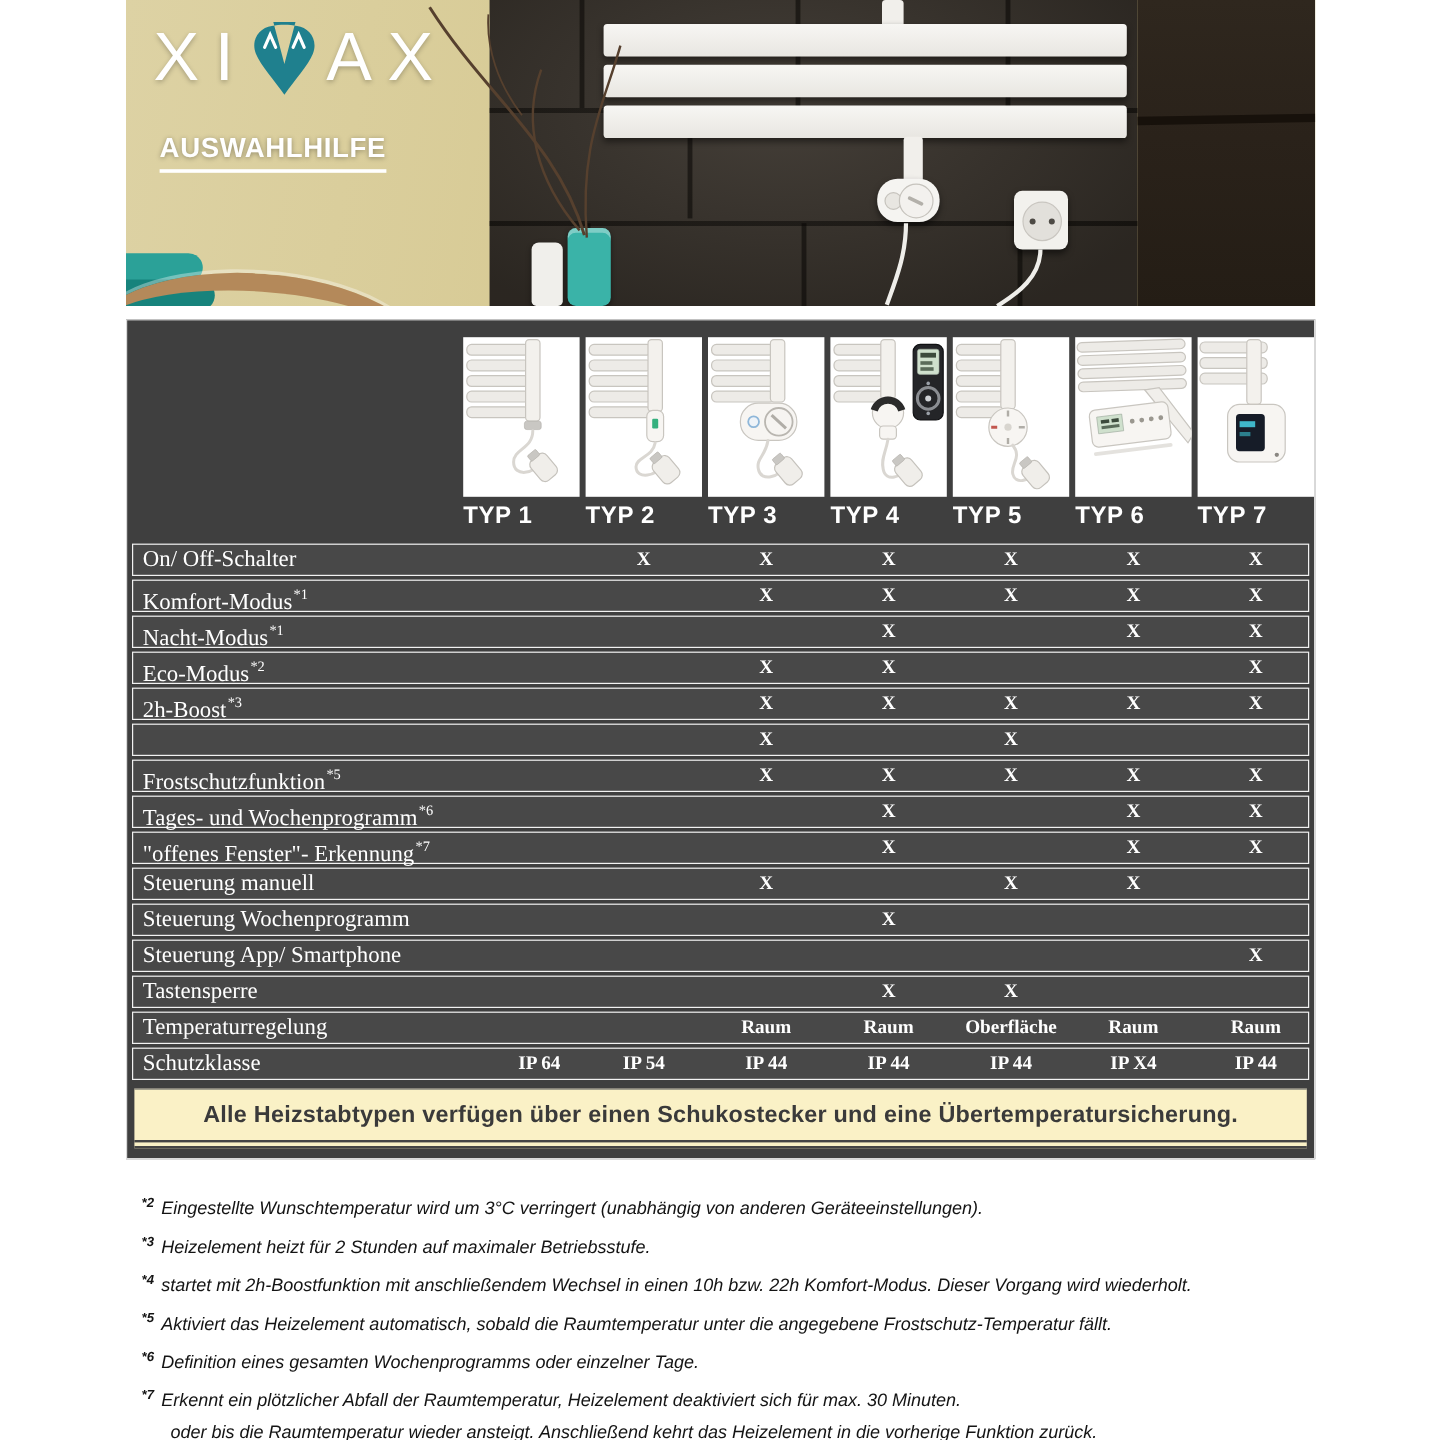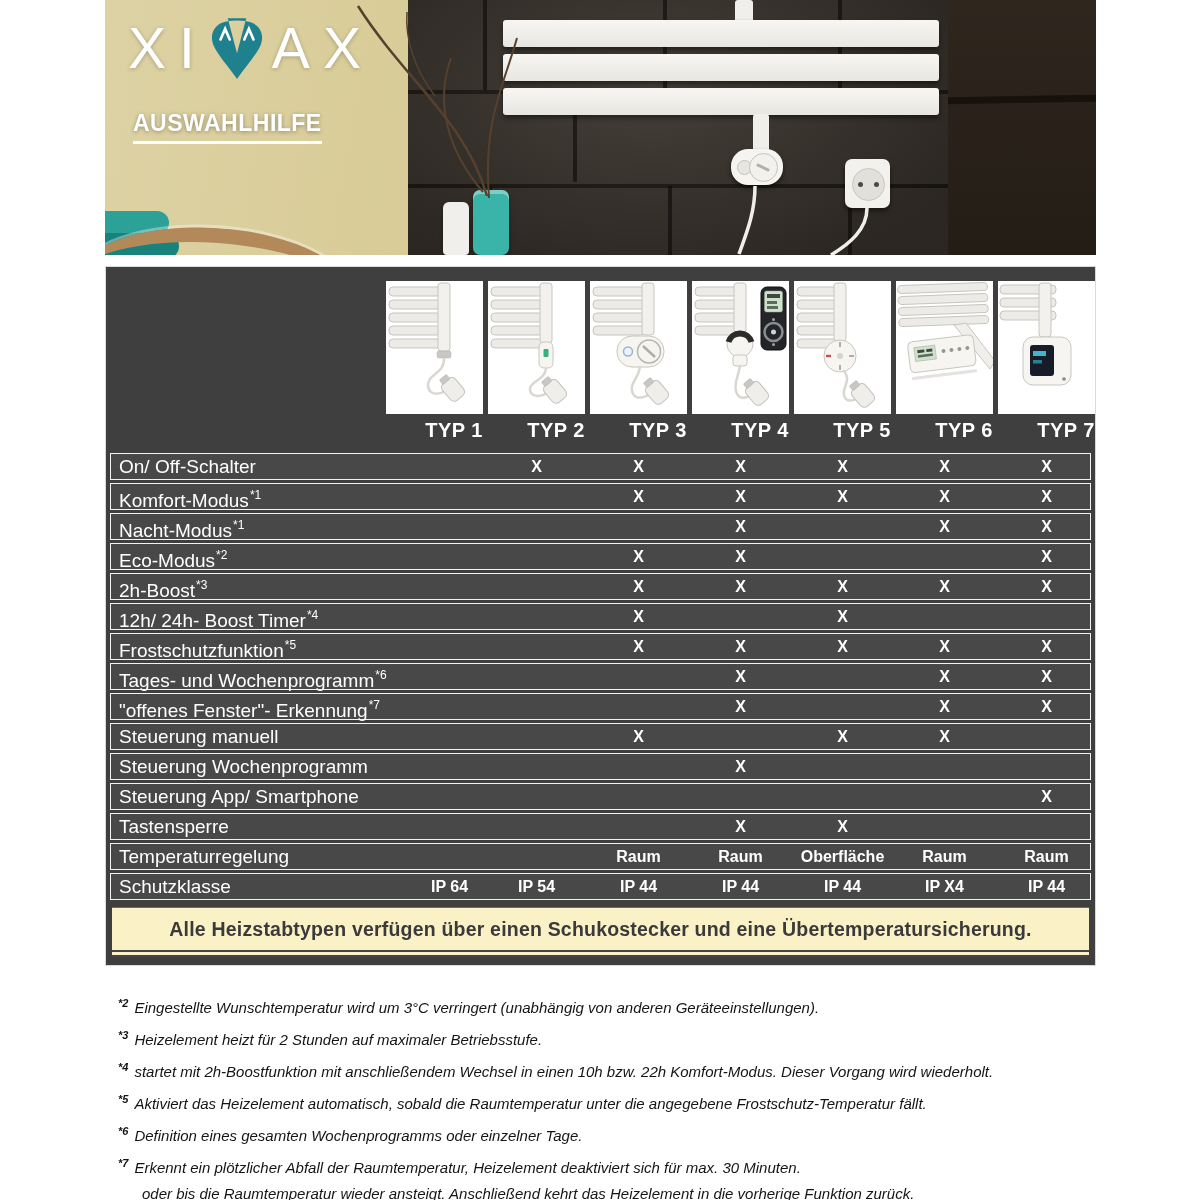--- a/index.html
+++ b/index.html
@@ -55,23 +55,23 @@
     letter-spacing:0.5px;border-bottom:3px solid #fff;padding-bottom:4px;
     text-shadow:0 1px 4px rgba(0,0,0,0.35);}
   .photo-title{position:absolute;left:30px;top:148px;color:#fff;font-size:29px;font-weight:800;
     line-height:37px;letter-spacing:0.5px;text-shadow:0 1px 5px rgba(0,0,0,0.4);}
 
   
   .panel{position:absolute;left:105px;top:266px;width:991px;height:700px;background:#3f3f3f;
     border:1px solid #d9d9d9;box-sizing:border-box;}
   .panel-inner{position:absolute;left:4px;top:4px;right:4px;bottom:4px;}
   .product-box{position:absolute;top:10px;width:97px;height:133px;background:#ffffff;}
-  .typ-label{position:absolute;top:148px;width:97px;text-align:right;color:#fff;
+  .typ-label{position:absolute;top:148px;width:97px;text-align:left;color:#fff;
     font-size:20px;font-weight:800;letter-spacing:0.5px;}
-  .rows{position:absolute;left:0;top:182px;right:0;}
+  .rows{position:absolute;left:0;top:182px;right:0;font-family:Liberation Serif, serif;}
   .feature-row{position:relative;height:27px;margin-bottom:3px;background:#484848;
     border:1px solid #f2f2f2;box-sizing:border-box;}
   .row-label{position:absolute;left:8px;top:0;line-height:25px;color:#fff;font-size:19px;white-space:nowrap;}
   .row-label sup{font-size:12px;position:relative;top:-1px;left:1px;}
   .cell{position:absolute;top:0;width:97px;line-height:25px;text-align:center;color:#fff;
     font-size:16px;font-weight:700;}
   .banner{position:absolute;left:2px;right:2px;top:636px;height:50px;background:#faf1c6;
     border-top:1px solid #6b6b6b;border-bottom:7px double #454545;box-sizing:border-box;
     display:flex;align-items:center;justify-content:center;}
   .banner-text{color:#3a3a3a;font-size:19.5px;font-weight:700;letter-spacing:0.2px;}
@@ -350,21 +350,20 @@
             <span class="row-label">2h-Boost<sup>*3</sup></span>
             <span class="cell" style="left: 275px;"></span>
             <span class="cell" style="left: 377px;"></span>
             <span class="cell" style="left: 479px;">X</span>
             <span class="cell" style="left: 581px;">X</span>
             <span class="cell" style="left: 683px;">X</span>
             <span class="cell" style="left: 785px;">X</span>
             <span class="cell" style="left: 887px;">X</span>
           </div>
           <div class="feature-row">
-            <span class="row-label">12h/ 24h- Boost Timer<sup>*4</sup></span>
             <span class="cell" style="left: 275px;"></span>
             <span class="cell" style="left: 377px;"></span>
             <span class="cell" style="left: 479px;">X</span>
             <span class="cell" style="left: 581px;"></span>
             <span class="cell" style="left: 683px;">X</span>
             <span class="cell" style="left: 785px;"></span>
             <span class="cell" style="left: 887px;"></span>
           </div>
           <div class="feature-row">
             <span class="row-label">Frostschutzfunktion<sup>*5</sup></span>

